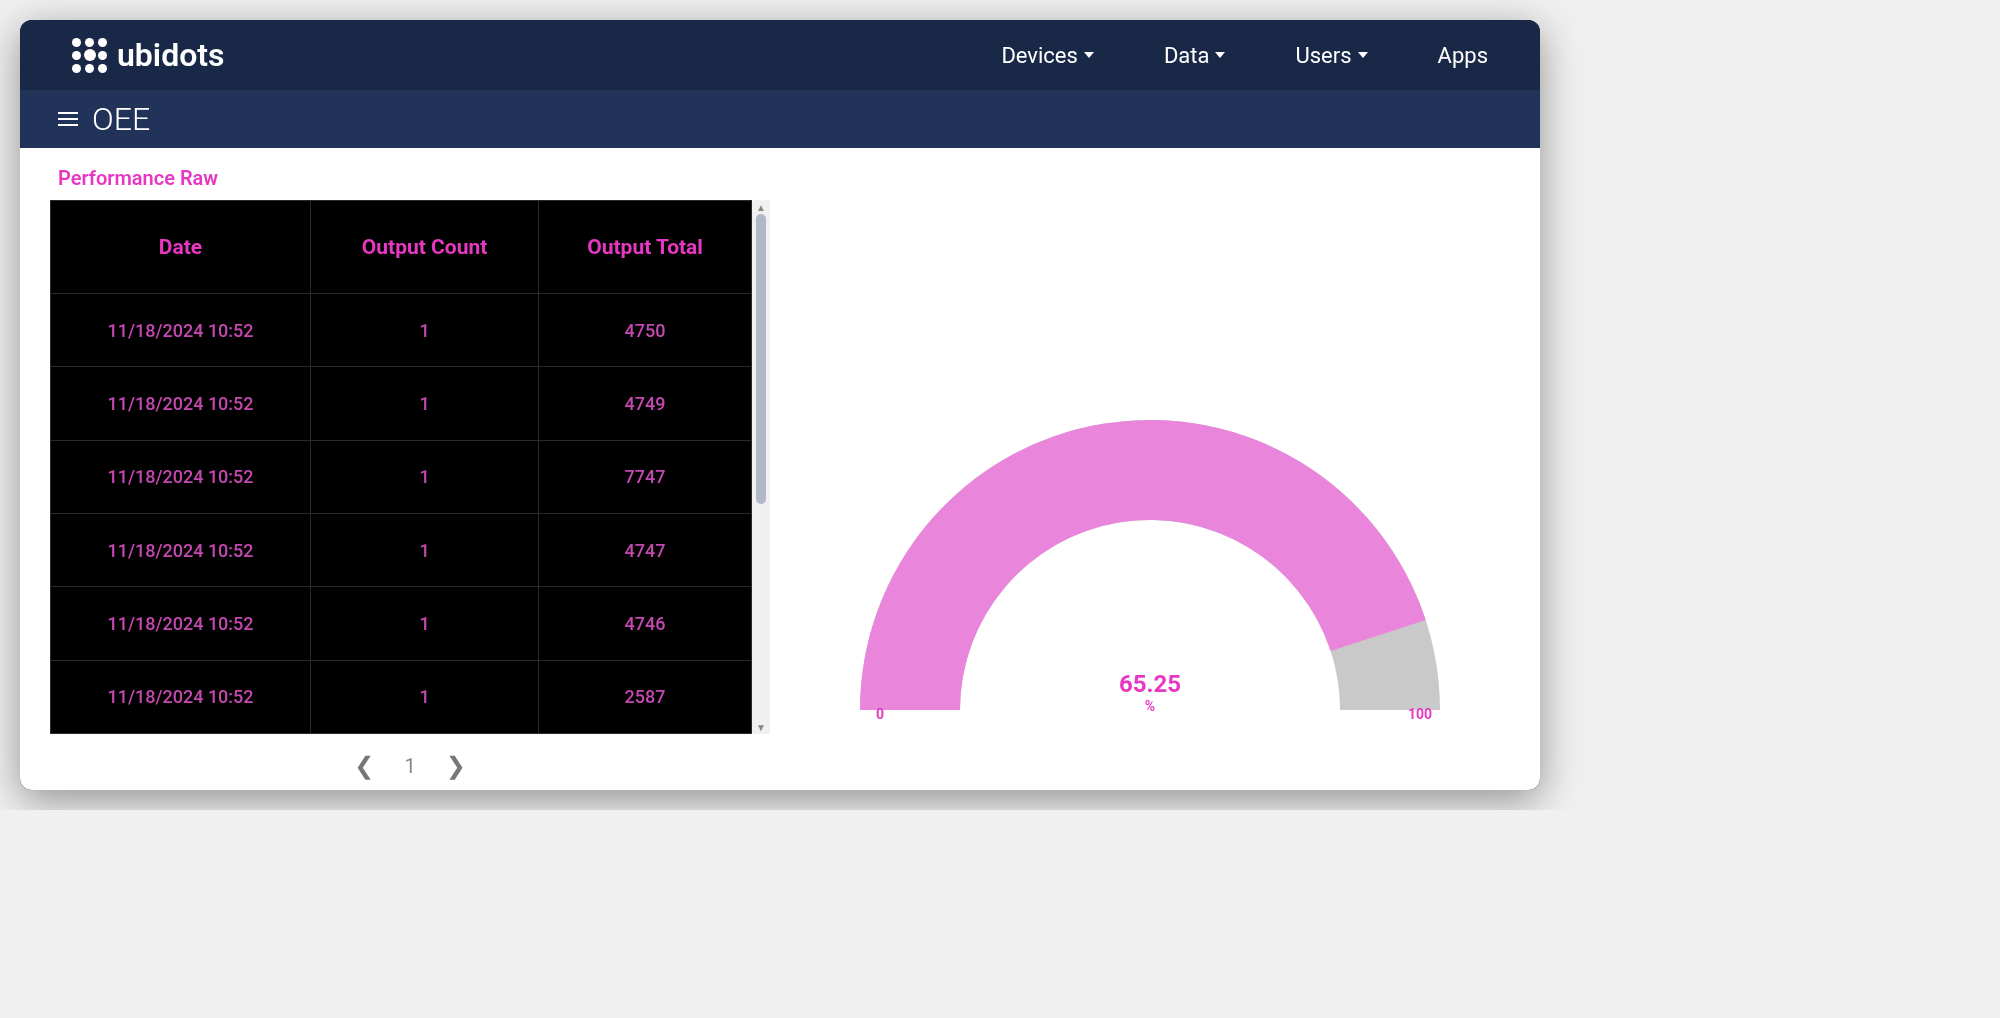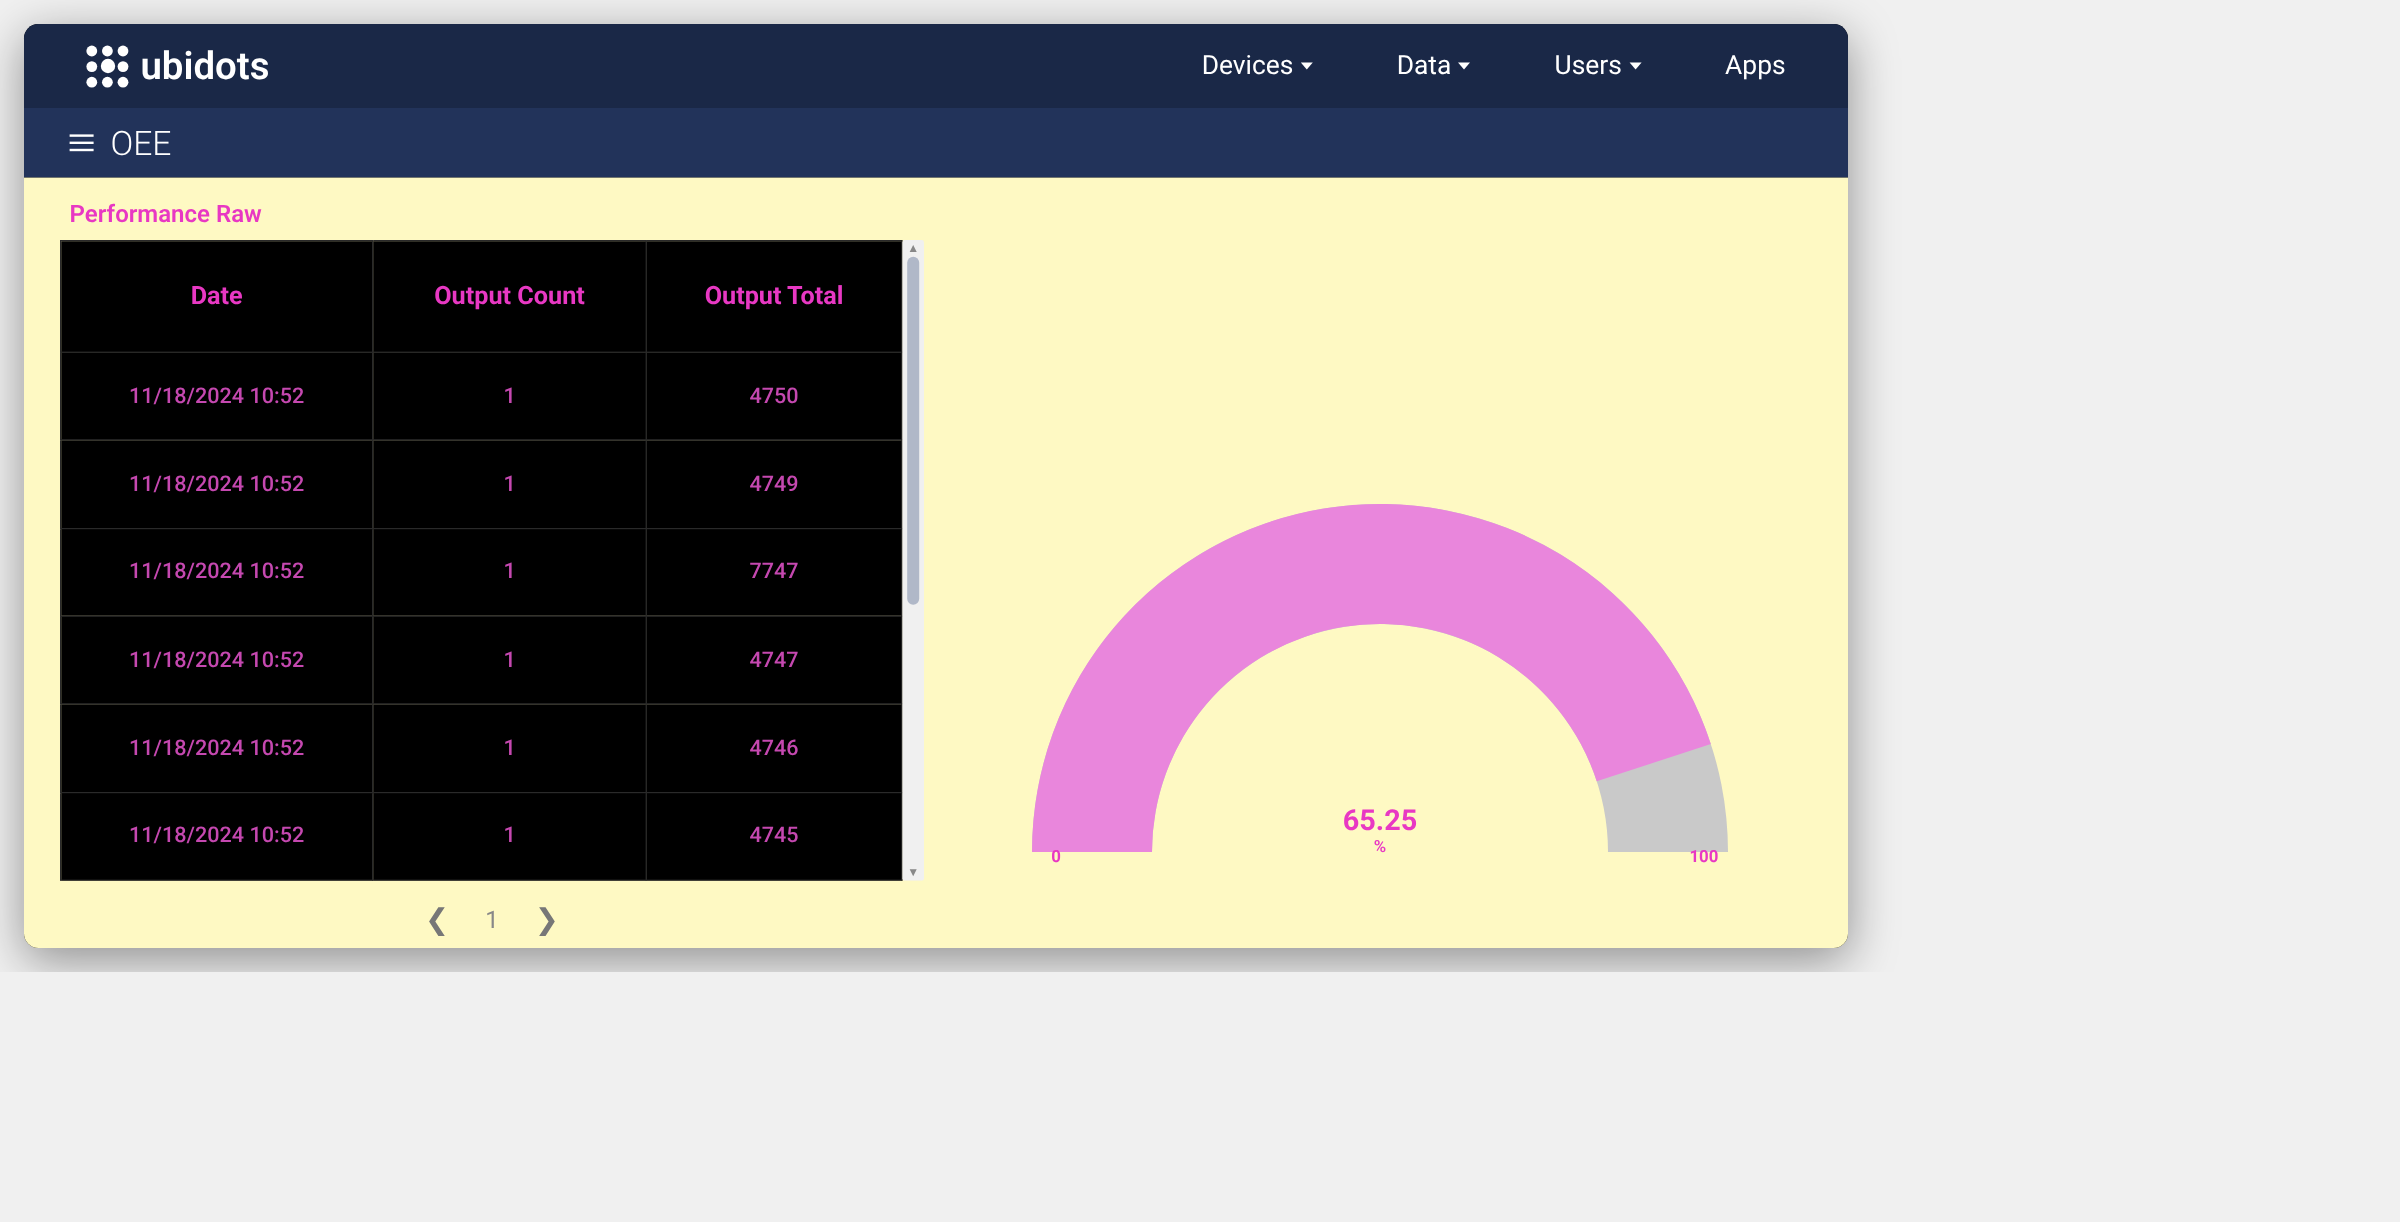--- a/index.html
+++ b/index.html
@@ -69,38 +69,38 @@
       border-top: 6px solid #fff;
     }
     .subbar {
       height: 58px;
       background: #22335a;
       display: flex;
       align-items: center;
       padding: 0 38px;
       gap: 14px;
       color: #fff;
-      font-size: 28px;
+      font-size: 32px;
       font-weight: 300;
     }
     .hamburger {
       display: flex;
       flex-direction: column;
       gap: 4px;
       cursor: pointer;
     }
     .hamburger span {
       width: 20px;
       height: 2px;
       background: #fff;
     }
     .content {
       display: flex;
       height: calc(100% - 128px);
-      background: #fef9c3;
+      background: #ffffff;
       padding: 18px 30px 0 30px;
       gap: 20px;
     }
     .panel {
       flex: 1;
       display: flex;
       flex-direction: column;
     }
     .panel-title {
       color: #e838c3;
@@ -303,21 +303,21 @@
               <td>4747</td>
             </tr>
             <tr>
               <td>11/18/2024 10:52</td>
               <td>1</td>
               <td>4746</td>
             </tr>
             <tr>
               <td>11/18/2024 10:52</td>
               <td>1</td>
-              <td>4745</td>
+              <td>2587</td>
             </tr>
           </tbody>
         </table>
         <div class="scrollbar">
           <div class="scrollbar-arrow">▲</div>
           <div class="scrollbar-thumb"></div>
           <div class="scrollbar-arrow" style="position:absolute;bottom:0;width:100%">▼</div>
         </div>
       </div>
       <div class="paginator">

